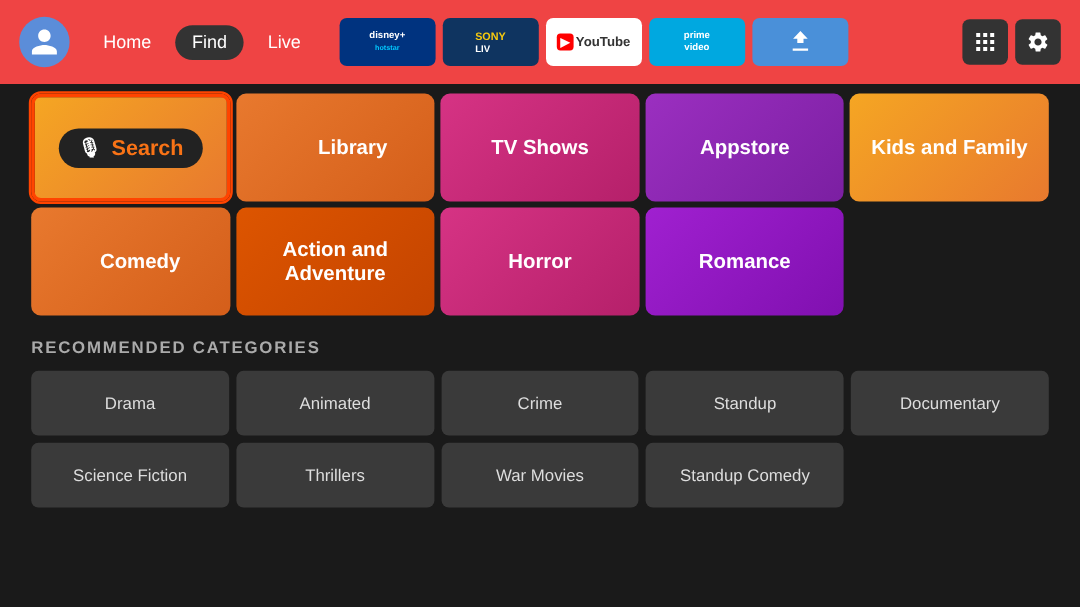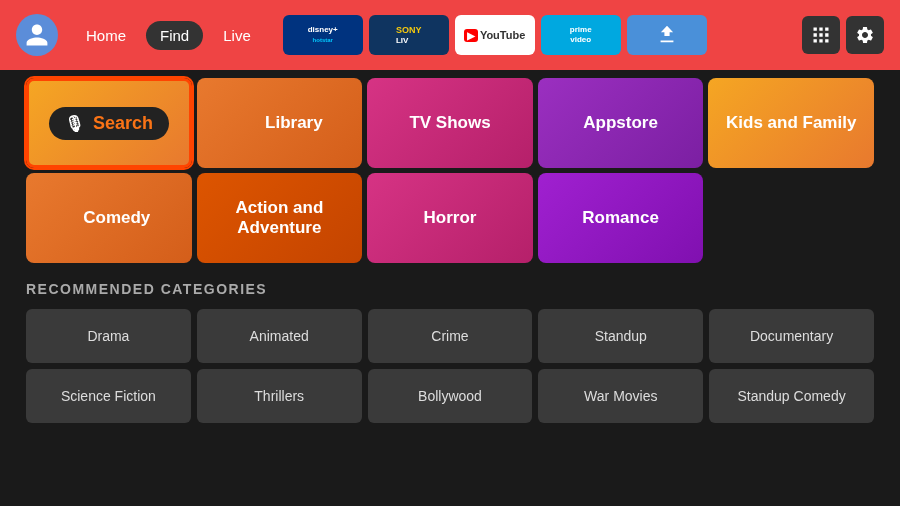--- a/index.html
+++ b/index.html
@@ -268,17 +268,16 @@
 <div class="recommended-section">
   <div class="recommended-title">RECOMMENDED CATEGORIES</div>
   <div class="category-grid" id="category-grid">
       <div class="category-cell">Drama</div>
       <div class="category-cell">Animated</div>
       <div class="category-cell">Crime</div>
       <div class="category-cell">Standup</div>
       <div class="category-cell">Documentary</div>
       <div class="category-cell">Science Fiction</div>
       <div class="category-cell">Thrillers</div>
-      <div class="category-cell">Bollywood</div>
       <div class="category-cell">War Movies</div>
       <div class="category-cell">Standup Comedy</div>
     </div>
 </div>
 
 </body></html>

